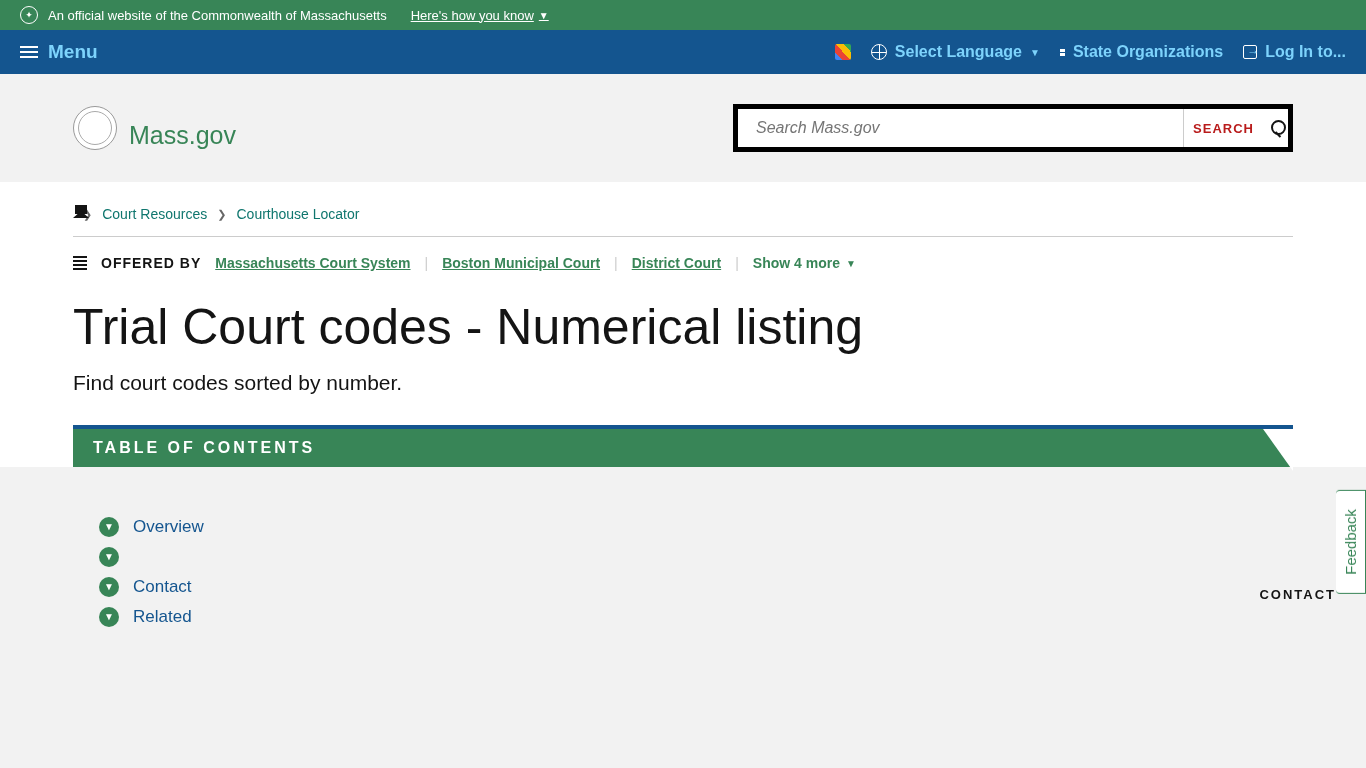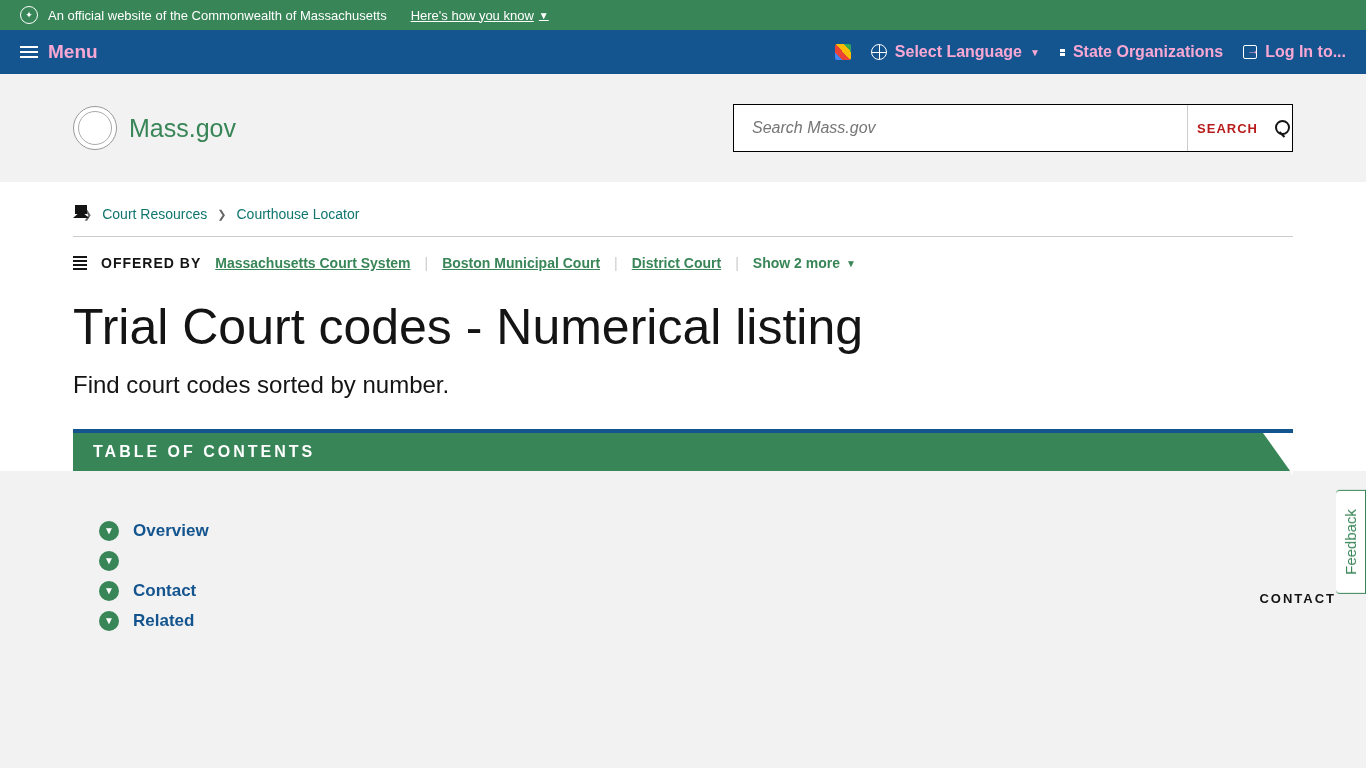--- a/index.html
+++ b/index.html
@@ -2,44 +2,44 @@
 <html><head>
 <meta charset="utf-8">
 <style>
 *{margin:0;padding:0;box-sizing:border-box}
 body{font-family:"Helvetica Neue",Arial,sans-serif;background:#fff;width:1366px;color:#141414}
 .banner{background:#388557;color:#fff;height:30px;display:flex;align-items:center;padding:0 20px;font-size:13px;gap:10px}
 .seal-sm{width:18px;height:18px;border:1.5px solid #fff;border-radius:50%;display:flex;align-items:center;justify-content:center;font-size:9px}
 .banner-link{color:#fff;text-decoration:underline;margin-left:14px;font-weight:500;display:flex;align-items:center;gap:5px}
 .chev{font-size:10px}
 
-.navbar{background:#14558f;color:#f9a8d4;height:44px;display:flex;align-items:center;padding:0 20px;justify-content:space-between}
+.navbar{background:#14558f;color:#7dd3fc;height:44px;display:flex;align-items:center;padding:0 20px;justify-content:space-between}
 .nav-left,.nav-right{display:flex;align-items:center;gap:20px}
 .menu-btn{display:flex;align-items:center;gap:10px;font-size:19px;font-weight:700;cursor:pointer}
 .ham{display:flex;flex-direction:column;gap:3px}
 .ham span{display:block;width:18px;height:2px;background:#fff}
 .nav-item{display:flex;align-items:center;gap:8px;font-size:16px;font-weight:600;cursor:pointer}
 .globe{width:16px;height:16px;border:1.5px solid #fff;border-radius:50%;position:relative}
 .globe:before{content:"";position:absolute;left:50%;top:0;bottom:0;width:1px;background:#fff}
 .globe:after{content:"";position:absolute;top:50%;left:0;right:0;height:1px;background:#fff}
 .gicon{width:16px;height:16px;background:linear-gradient(45deg,#4285f4 25%,#ea4335 25% 50%,#fbbc05 50% 75%,#34a853 75%);border-radius:2px}
 .sitemap{display:flex;flex-direction:column;gap:1px}
 .sitemap span{display:block;width:5px;height:3px;background:#fff}
 .sitemap .row{display:flex;gap:1px}
 .login-ic{width:14px;height:14px;border:1.5px solid #fff;border-radius:2px;position:relative}
 .login-ic:after{content:"→";position:absolute;right:-3px;top:-3px;font-size:12px}
 
 .header{background:#f2f2f2;padding:30px 0}
 .container{max-width:1280px;margin:0 auto;padding:0 30px}
 .header-row{display:flex;align-items:center;justify-content:space-between}
-.logo{display:flex;align-items:center;gap:12px}
+.logo{display:flex;align-items:flex-end;gap:12px}
 .seal-lg{width:44px;height:44px;border:1px solid #999;border-radius:50%;background:#fff;display:flex;align-items:center;justify-content:center}
 .seal-lg:after{content:"";width:32px;height:32px;border:1px solid #aaa;border-radius:50%}
 .logo-text{font-size:25px;color:#388557;font-weight:400}
-.search-bar{display:flex;width:560px;height:48px;background:#fff;border:1px solid #000000}
+.search-bar{display:flex;width:560px;height:48px;background:#fff;border:5px solid #000000}
 .search-input{flex:1;border:none;padding:0 18px;font-size:16px;font-style:italic;color:#707070;outline:none}
 .search-btn{width:105px;border:none;border-left:1px solid #ccc;background:#fff;display:flex;align-items:center;justify-content:center;gap:9px;font-size:13px;font-weight:700;letter-spacing:1px;color:#b91c1c;cursor:pointer}
 .mag{width:16px;height:16px;position:relative}
 .mag:before{content:"";position:absolute;width:11px;height:11px;border:2px solid #141414;border-radius:50%}
 .mag:after{content:"";position:absolute;width:2px;height:7px;background:#141414;bottom:-2px;right:0;transform:rotate(-45deg)}
 
 .crumbs{padding:24px 0 14px;display:flex;align-items:center;gap:10px;font-size:14px;border-bottom:1px solid #ccc}
 .home-ic{width:16px;height:14px;position:relative;color:#141414}
 .home-ic:before{content:"";position:absolute;bottom:0;left:2px;width:12px;height:9px;background:currentColor}
 .home-ic:after{content:"";position:absolute;top:-3px;left:0;border-left:8px solid transparent;border-right:8px solid transparent;border-bottom:7px solid currentColor}
@@ -48,31 +48,31 @@
 
 .offered{padding:18px 0;display:flex;align-items:center;gap:14px;font-size:14px}
 .offered-lbl{font-weight:700;letter-spacing:1px;color:#141414;text-transform:uppercase}
 .org-ic{display:inline-block;width:14px;height:14px;background:repeating-linear-gradient(0deg,#141414 0 2px,transparent 2px 4px)}
 .org-link{color:#388557;font-weight:600;text-decoration:underline}
 .divider{color:#ccc}
 .show-more{color:#388557;font-weight:700;display:flex;align-items:center;gap:6px;cursor:pointer}
 .show-more .chev{color:#388557}
 
 .title{font-size:50px;font-weight:500;color:#141414;line-height:1.15;margin-top:10px}
-.subtitle{font-size:24px;color:#141414;margin-top:14px;margin-bottom:30px}
+.subtitle{font-size:21px;color:#141414;margin-top:14px;margin-bottom:30px}
 
 .toc-bar{height:42px;background:#388557;border-top:4px solid #14558f;position:relative;display:flex;align-items:center;padding-left:20px}
 .toc-bar:after{content:"";position:absolute;right:0;top:0;border-top:42px solid #fff;border-left:30px solid transparent}
 .toc-title{color:#fff;font-weight:700;letter-spacing:3px;font-size:16px}
 
 .gray-bg{background:#f2f2f2;padding:50px 0 180px;margin-top:0}
 .toc-list{list-style:none;display:flex;flex-direction:column;gap:10px;padding-left:26px}
 .toc-list li{display:flex;align-items:center;gap:14px}
 .bullet{width:20px;height:20px;border-radius:50%;background:#388557;display:flex;align-items:center;justify-content:center;color:#fff;font-size:10px}
-.toc-link{color:#14558f;font-size:17px;font-weight:700}
+.toc-link{color:#14558f;font-size:17px;font-weight:400}
 
 .contact-heading{font-size:13px;font-weight:700;letter-spacing:2px;text-align:right;padding-right:30px;margin-top:-40px}
 
 .feedback{position:fixed;right:0;top:490px;background:#fff;border:1px solid #388557;border-right:none;padding:18px 6px;writing-mode:vertical-rl;transform:rotate(180deg);color:#388557;font-size:15px;font-weight:500;cursor:pointer;border-radius:0 4px 4px 0}
 </style>
 </head>
 <body>
 
 <div class="banner">
   <span class="seal-sm">✦</span>
@@ -147,21 +147,21 @@
   <div class="offered">
     <span class="org-ic"></span>
     <span class="offered-lbl">Offered By</span>
     <a class="org-link">Massachusetts Court System</a>
     <span class="divider">|</span>
     <a class="org-link">Boston Municipal Court</a>
     <span class="divider">|</span>
     <a class="org-link">District Court</a>
     <span class="divider">|</span>
     <span class="show-more">
-      <span>Show 2 more</span>
+      <span>Show 4 more</span>
         <span class="chev">▼</span>
     </span>
   </div>
 
   <h1 class="title">Trial Court codes - Numerical listing</h1>
   <p class="subtitle">Find court codes sorted by number.</p>
 
   <div class="toc-bar">
     <span class="toc-title">TABLE OF CONTENTS</span>
   </div>

